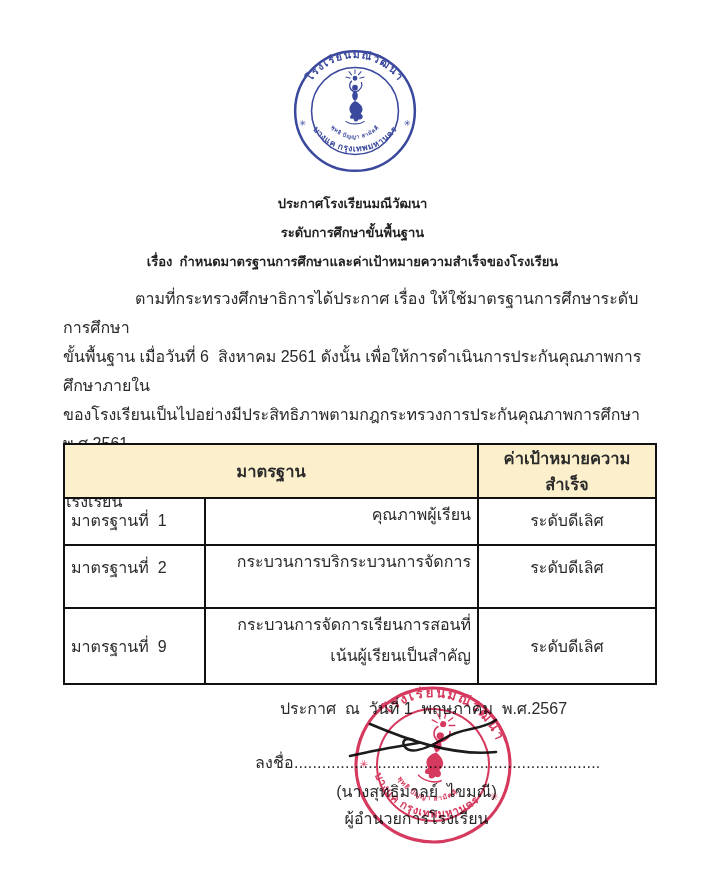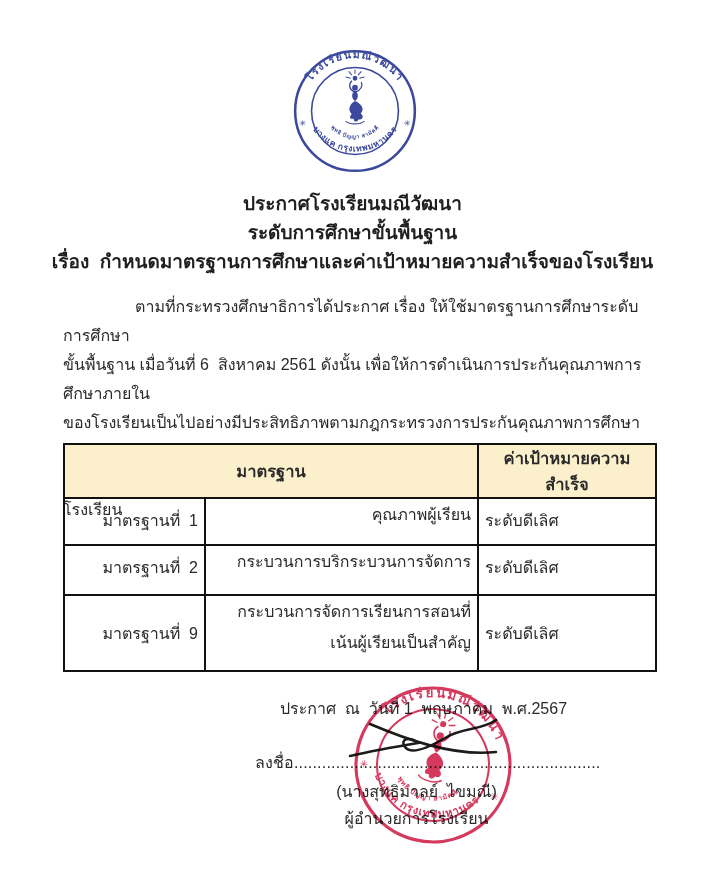--- a/index.html
+++ b/index.html
@@ -14,41 +14,41 @@
   .seal svg{display:block;width:100%;height:100%;}
   .seal text{font-family:"Liberation Sans",sans-serif;}
   .logo-seal{left:292px;top:48px;width:126px;height:126px;color:#3a489d;}
   .stamp-seal{
     left:352px;top:684px;width:162px;height:162px;color:#d22a52;
     transform:rotate(14deg);mix-blend-mode:multiply;opacity:.93;
   }
   
   .title-block{
     position:absolute;left:0;top:189px;width:705px;text-align:center;
-    font-weight:bold;font-size:19px;line-height:29px;color:#1f1f1f;
+    font-weight:bold;font-size:13px;line-height:29px;color:#1f1f1f;
   }
   
   .body-block{
-    position:absolute;left:63px;top:292px;width:596px;
+    position:absolute;left:63px;top:284px;width:596px;
     font-size:16px;line-height:29px;color:#2a2a2a;
   }
   .body-line.indent{text-indent:72px;}
   
   table.standards{
     position:absolute;left:63px;top:443px;width:592px;
     border-collapse:collapse;table-layout:fixed;
     font-size:16px;color:#2a2a2a;padding-left:16px;
   }
   table.standards td,table.standards th{
     border:2px solid #111;padding:0 6px;overflow:hidden;
   }
   th.hdr{font-weight:bold;text-align:center;vertical-align:middle;font-size:16.5px;}
-  td.c-no{text-align:right;vertical-align:middle;}
+  td.c-no{text-align:left;vertical-align:middle;}
   td.c-name{text-align:right;vertical-align:top;padding:7px 10px 0 12px;line-height:31px;}
-  td.c-target{text-align:left;vertical-align:middle;}
+  td.c-target{text-align:center;vertical-align:middle;}
   tr.r-normal td.c-no,tr.r-normal td.c-target{vertical-align:top;padding-top:9px;}
   
   .date-line{
     position:absolute;left:0;top:696px;width:705px;box-sizing:border-box;
     padding-left:142px;text-align:center;font-size:16px;color:#2a2a2a;
   }
   .sign-line{
     position:absolute;left:255px;top:750px;font-size:16px;color:#2a2a2a;
     letter-spacing:0.2px;
   }
@@ -128,21 +128,21 @@
     <tbody>
         <tr style="height:47px">
       <th class="hdr thead-cell pre" colspan="2" style="background: rgb(251, 239, 204);">มาตรฐาน</th>
       <th class="hdr thead-cell pre" style="background: rgb(251, 239, 204);">ค่าเป้าหมายความสำเร็จ</th>
     </tr>
     <tr style="height:47px" class="r-normal">
       <td class="c-no pre">มาตรฐานที่  1</td>
       <td class="c-name pre">คุณภาพผู้เรียน</td>
       <td class="c-target pre">ระดับดีเลิศ</td>
     </tr>
-    <tr style="height:50px" class="r-normal">
+    <tr style="height:63px" class="r-normal">
       <td class="c-no pre">มาตรฐานที่  2</td>
       <td class="c-name pre">กระบวนการบริกระบวนการจัดการ</td>
       <td class="c-target pre">ระดับดีเลิศ</td>
     </tr>
     <tr style="height:76px">
       <td class="c-no pre">มาตรฐานที่  9</td>
       <td class="c-name pre">กระบวนการจัดการเรียนการสอนที่เน้นผู้เรียนเป็นสำคัญ</td>
       <td class="c-target pre">ระดับดีเลิศ</td>
     </tr>
   </tbody>

